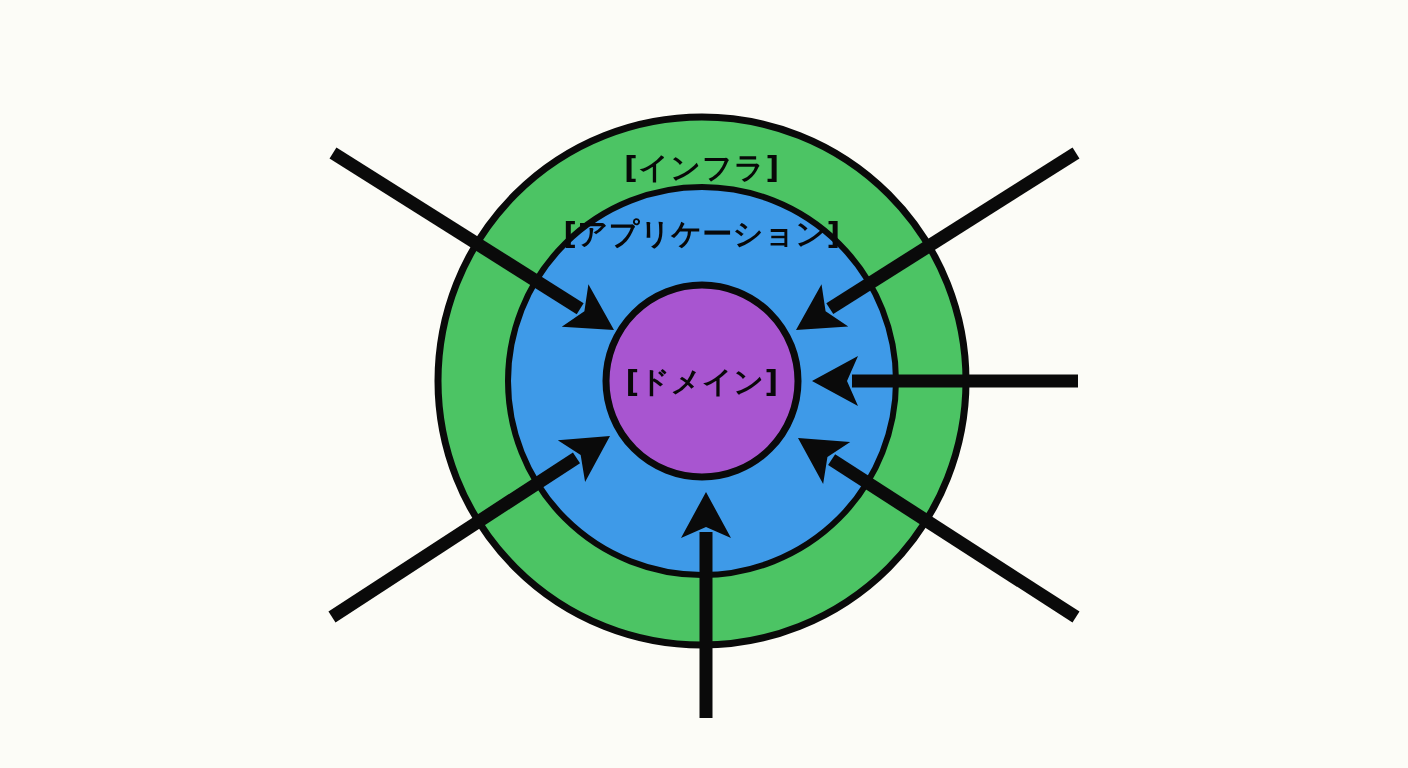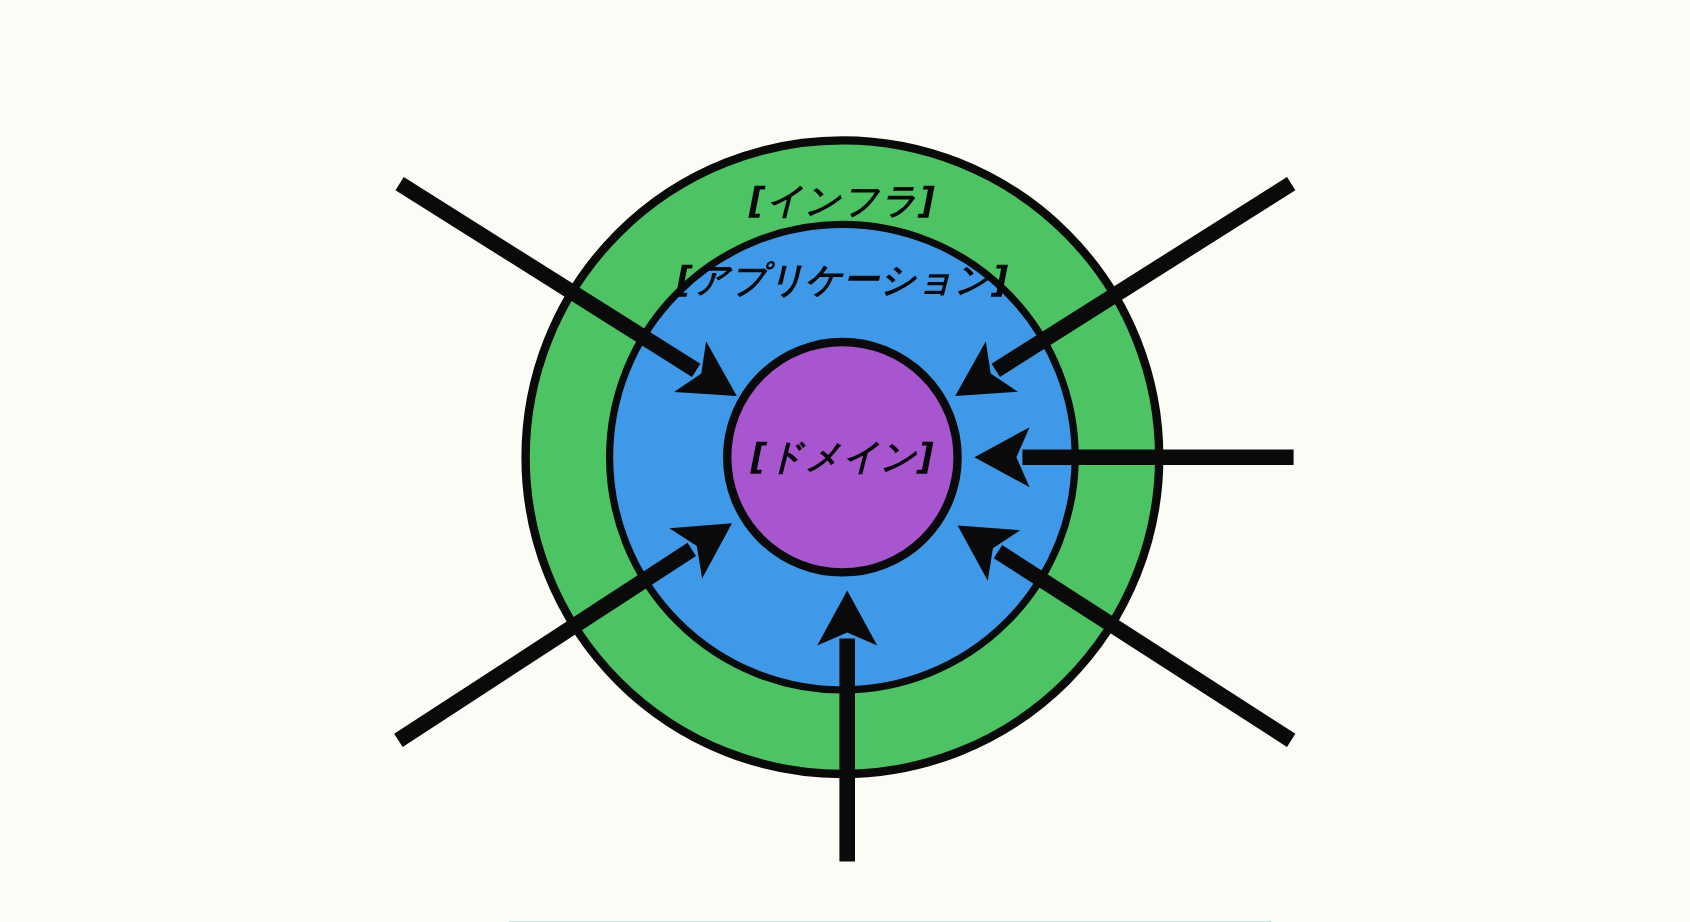--- a/index.html
+++ b/index.html
@@ -11,22 +11,21 @@
     width: 1408px;
     height: 768px;
     background: #fcfcf7;
     font-family: "DejaVu Sans", "Liberation Sans", sans-serif;
     overflow: hidden;
   }
   #diagram-root {
     position: relative;
     width: 1128px;
     height: 768px;
-    background: #14b8a6;
-    font-style: italic;
+    background: #c4b5fd;
   }
   #diagram-svg {
     display: block;
     width: 1408px;
     height: 768px;
   }
   .ring-label {
     font-family: "DejaVu Sans", "Liberation Sans", sans-serif;
     font-weight: bold;
     fill: #080808;

